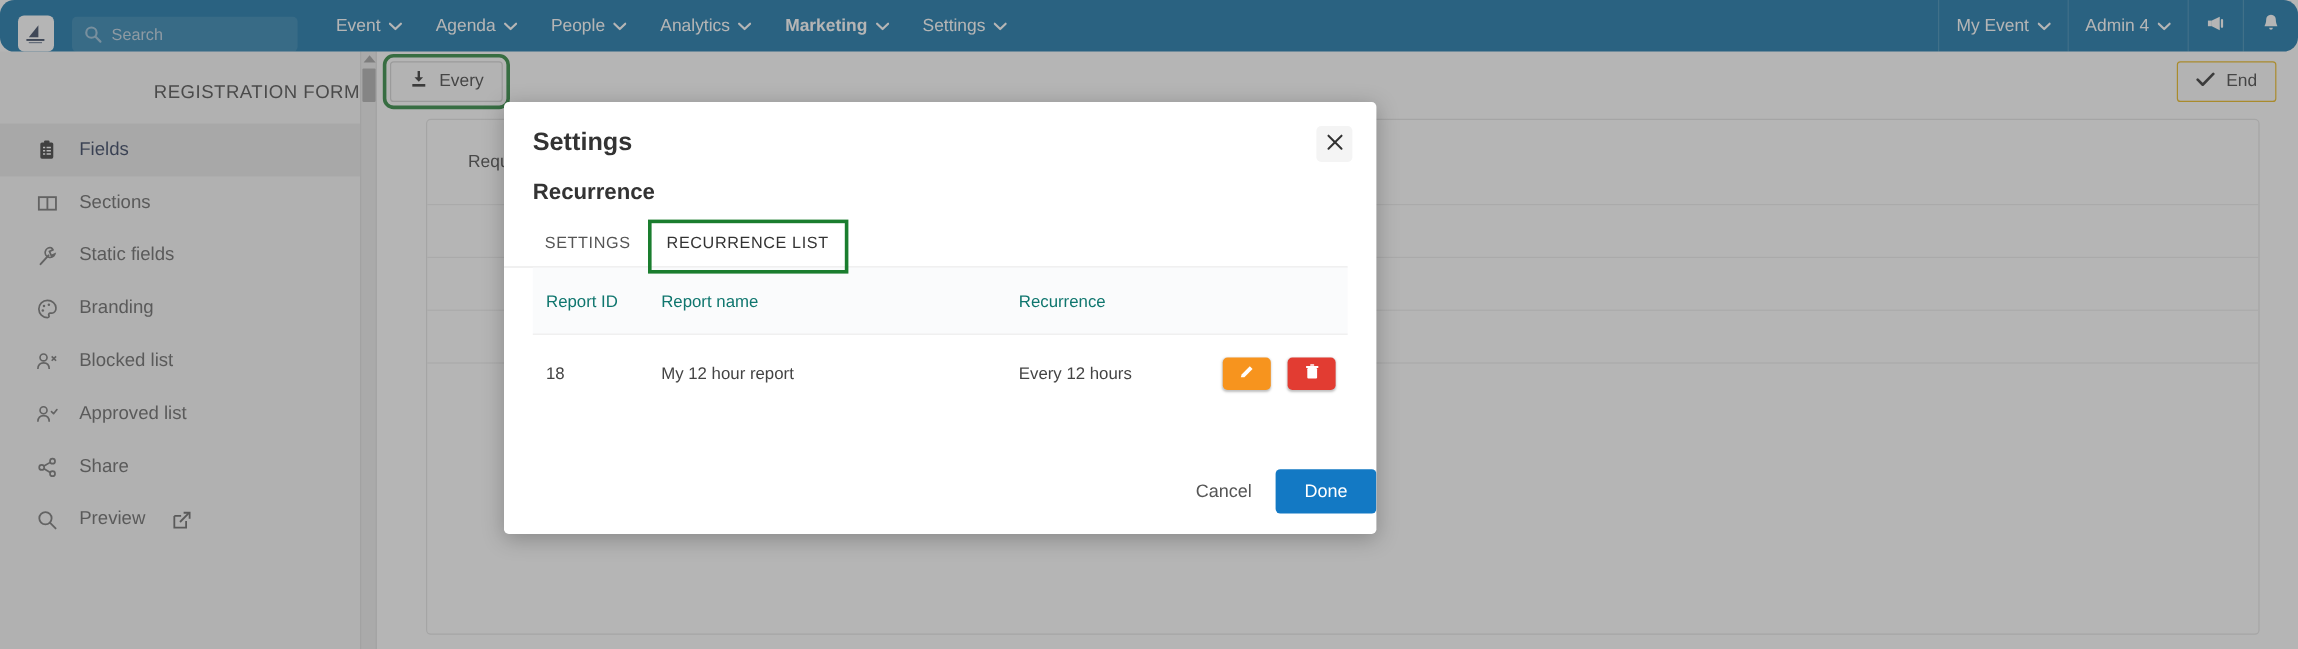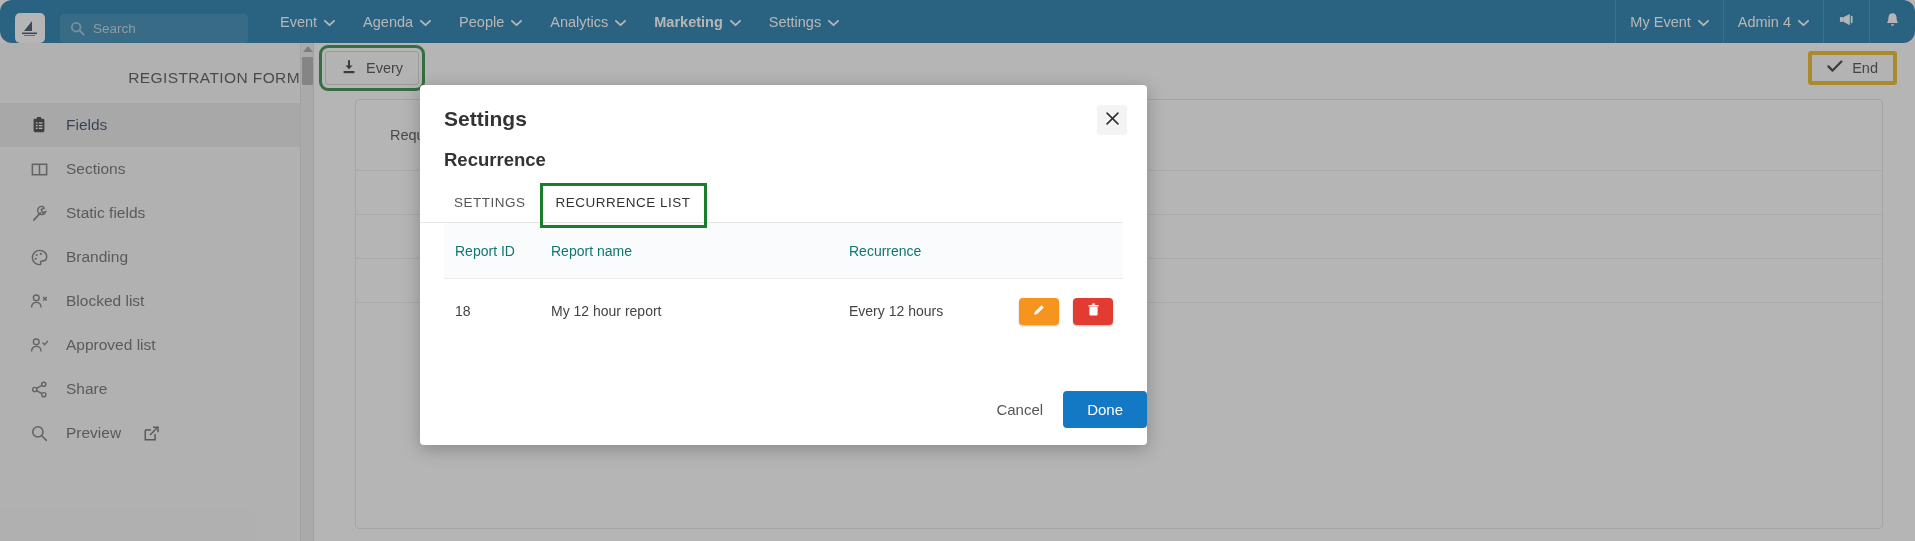--- a/index.html
+++ b/index.html
@@ -124,21 +124,21 @@
     height: 34px; padding: 0 15px;
     background: #fcfcfc; border: 1px solid #cfcfcf; border-radius: 3px;
     font-size: 14.5px; color: #333333;
     cursor: pointer;
   }
   .hl-green { outline: 3px solid #1a7d2e; outline-offset: 3px; }
   .btn-end {
     margin-left: auto;
     display: flex; align-items: center; gap: 9px;
     height: 34px; padding: 0 15px;
-    background: #fcfcfc; border: 4px solid #eab308; border-radius: 3px;
+    background: #fcfcfc; border: 1px solid #eab308; border-radius: 3px;
     font-size: 14.5px; color: #333333;
     cursor: pointer;
   }
 
   
   .bg-card {
     position: absolute; top: 56px; left: 40px;
     width: 1528px; height: 430px;
     background: #ffffff; border: 1px solid #e2e2e2; border-radius: 4px;
   }

